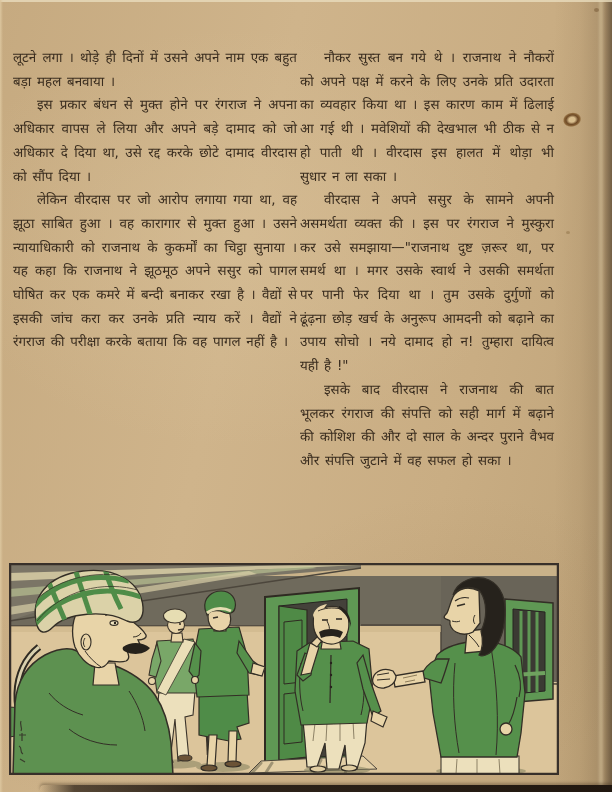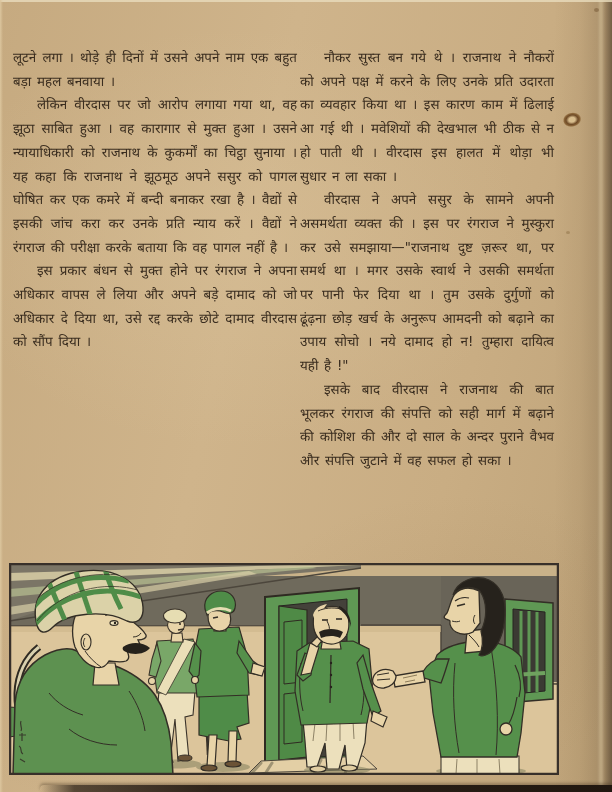--- a/index.html
+++ b/index.html
@@ -39,22 +39,22 @@
   .illustration svg{display:block;}
 </style>
 </head>
 <body>
 
 <div class="page">
 
   <div class="text-columns">
     <div class="col left">
         <p class="para">लूटने लगा । थोड़े ही दिनों में उसने अपने नाम एक बहुत बड़ा महल बनवाया ।</p>
+        <p class="para indent">इस प्रकार बंधन से मुक्त होने पर रंगराज ने अपना अधिकार वापस ले लिया और अपने बड़े दामाद को जो अधिकार दे दिया था, उसे रद्द करके छोटे दामाद वीरदास को सौंप दिया ।</p>
         <p class="para indent">लेकिन वीरदास पर जो आरोप लगाया गया था, वह झूठा साबित हुआ । वह कारागार से मुक्त हुआ । उसने न्यायाधिकारी को राजनाथ के कुकर्मों का चिट्ठा सुनाया । यह कहा कि राजनाथ ने झूठमूठ अपने ससुर को पागल घोषित कर एक कमरे में बन्दी बनाकर रखा है । वैद्यों से इसकी जांच करा कर उनके प्रति न्याय करें ।  वैद्यों ने रंगराज की परीक्षा करके बताया कि वह पागल नहीं है ।</p>
-        <p class="para indent">इस प्रकार बंधन से मुक्त होने पर रंगराज ने अपना अधिकार वापस ले लिया और अपने बड़े दामाद को जो अधिकार दे दिया था, उसे रद्द करके छोटे दामाद वीरदास को सौंप दिया ।</p>
       </div>
     <div class="col right">
         <p class="para indent">नौकर सुस्त बन गये थे ।  राजनाथ ने नौकरों को अपने पक्ष में करने के लिए उनके प्रति उदारता का व्यवहार किया था ।  इस कारण काम में ढिलाई आ गई थी ।  मवेशियों की देखभाल भी ठीक से न हो पाती थी ।  वीरदास इस हालत में थोड़ा भी सुधार न ला सका ।</p>
         <p class="para indent">वीरदास ने अपने ससुर के सामने अपनी असमर्थता व्यक्त की ।  इस पर रंगराज ने मुस्कुरा कर उसे समझाया—"राजनाथ दुष्ट ज़रूर था, पर समर्थ था ।  मगर उसके स्वार्थ ने उसकी समर्थता पर पानी फेर दिया था ।  तुम उसके दुर्गुणों को ढूंढ़ना छोड़ खर्च के अनुरूप आमदनी को बढ़ाने का उपाय सोचो ।  नये दामाद हो न! तुम्हारा दायित्व यही है !"</p>
         <p class="para indent">इसके बाद वीरदास ने राजनाथ की बात भूलकर रंगराज की संपत्ति को सही मार्ग में बढ़ाने की कोशिश की और दो साल के अन्दर पुराने वैभव और संपत्ति जुटाने में वह सफल हो सका ।</p>
       </div>
   </div>
 
   <div class="illustration" role="img" aria-label="Four men in green Indian attire inside a room: a large turbaned elder in profile in the foreground, two attendants walking behind, a worried moustached man standing at an open green door with his hand at his face, and a young black-haired man gesturing with an open palm; a barred window on the right wall.">
     <svg width="550" height="212" viewBox="0 0 550 212" xmlns="http://www.w3.org/2000/svg">

